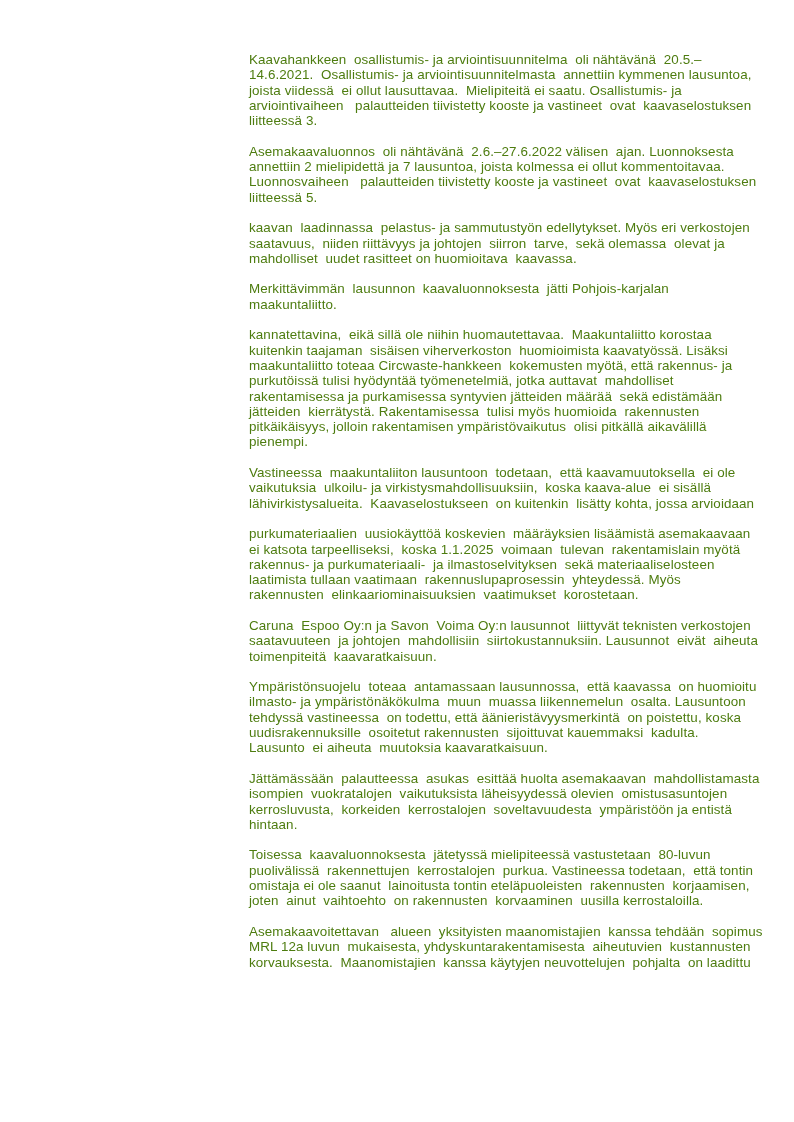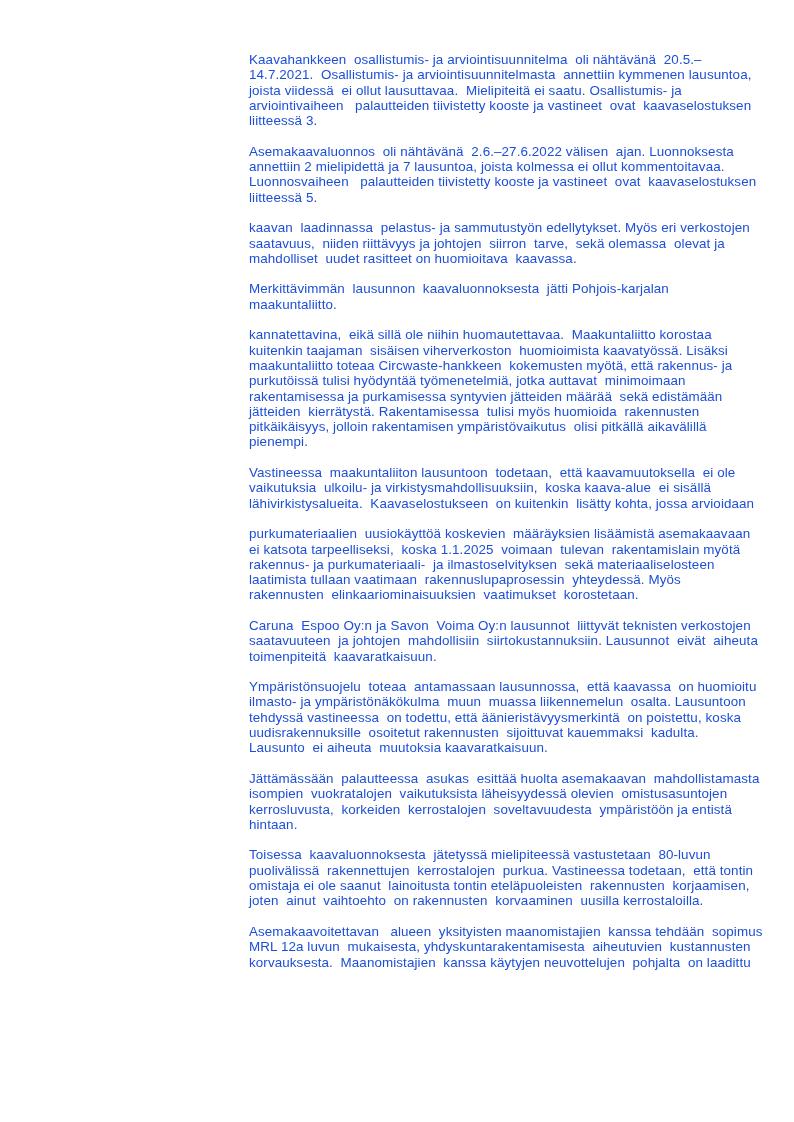--- a/index.html
+++ b/index.html
@@ -37,24 +37,24 @@
   }
   .line {
     display: block;
     white-space: pre;
   }
 </style>
 </head>
 <body style="background: rgb(255, 255, 255);">
 
 <div class="page">
-  <div class="doc-text" style="color: #1d4ed8;">
+  <div class="doc-text" style="color: #4d7c0f;">
       <div class="para">
         <span class="line">Kaavahankkeen  osallistumis- ja arviointisuunnitelma  oli nähtävänä  20.5.–</span>
-        <span class="line">14.7.2021.  Osallistumis- ja arviointisuunnitelmasta  annettiin kymmenen lausuntoa,</span>
+        <span class="line">14.6.2021.  Osallistumis- ja arviointisuunnitelmasta  annettiin kymmenen lausuntoa,</span>
         <span class="line">joista viidessä  ei ollut lausuttavaa.  Mielipiteitä ei saatu. Osallistumis- ja</span>
         <span class="line">arviointivaiheen   palautteiden tiivistetty kooste ja vastineet  ovat  kaavaselostuksen</span>
         <span class="line">liitteessä 3.</span>
       </div>
       <div class="para">
         <span class="line">Asemakaavaluonnos  oli nähtävänä  2.6.–27.6.2022 välisen  ajan. Luonnoksesta</span>
         <span class="line">annettiin 2 mielipidettä ja 7 lausuntoa, joista kolmessa ei ollut kommentoitavaa.</span>
         <span class="line">Luonnosvaiheen   palautteiden tiivistetty kooste ja vastineet  ovat  kaavaselostuksen</span>
         <span class="line">liitteessä 5.</span>
       </div>
@@ -64,21 +64,21 @@
         <span class="line">mahdolliset  uudet rasitteet on huomioitava  kaavassa.</span>
       </div>
       <div class="para">
         <span class="line">Merkittävimmän  lausunnon  kaavaluonnoksesta  jätti Pohjois-karjalan</span>
         <span class="line">maakuntaliitto.</span>
       </div>
       <div class="para">
         <span class="line">kannatettavina,  eikä sillä ole niihin huomautettavaa.  Maakuntaliitto korostaa</span>
         <span class="line">kuitenkin taajaman  sisäisen viherverkoston  huomioimista kaavatyössä. Lisäksi</span>
         <span class="line">maakuntaliitto toteaa Circwaste-hankkeen  kokemusten myötä, että rakennus- ja</span>
-        <span class="line">purkutöissä tulisi hyödyntää työmenetelmiä, jotka auttavat  minimoimaan</span>
+        <span class="line">purkutöissä tulisi hyödyntää työmenetelmiä, jotka auttavat  mahdolliset</span>
         <span class="line">rakentamisessa ja purkamisessa syntyvien jätteiden määrää  sekä edistämään</span>
         <span class="line">jätteiden  kierrätystä. Rakentamisessa  tulisi myös huomioida  rakennusten</span>
         <span class="line">pitkäikäisyys, jolloin rakentamisen ympäristövaikutus  olisi pitkällä aikavälillä</span>
         <span class="line">pienempi.</span>
       </div>
       <div class="para">
         <span class="line">Vastineessa  maakuntaliiton lausuntoon  todetaan,  että kaavamuutoksella  ei ole</span>
         <span class="line">vaikutuksia  ulkoilu- ja virkistysmahdollisuuksiin,  koska kaava-alue  ei sisällä</span>
         <span class="line">lähivirkistysalueita.  Kaavaselostukseen  on kuitenkin  lisätty kohta, jossa arvioidaan</span>
       </div>

